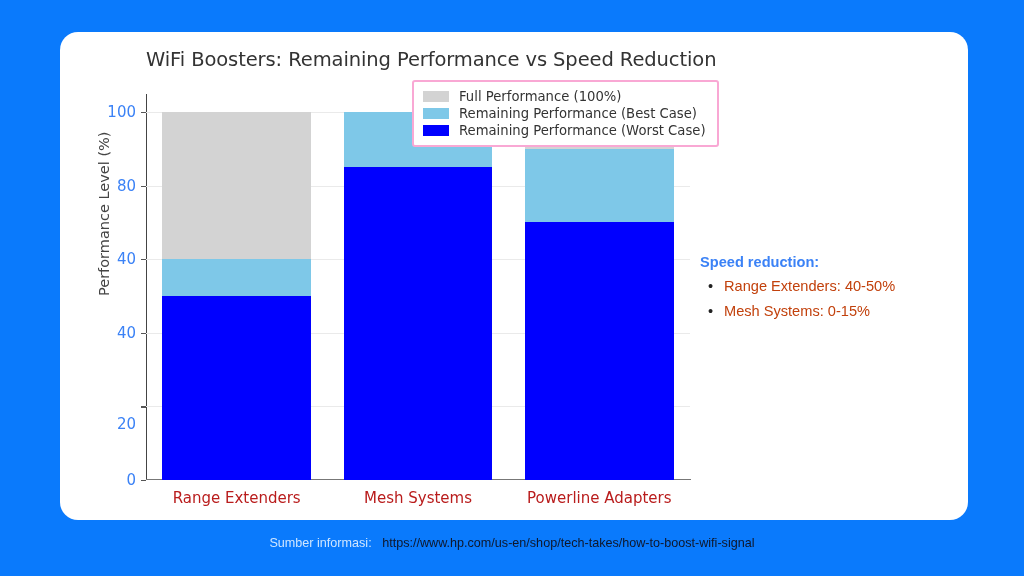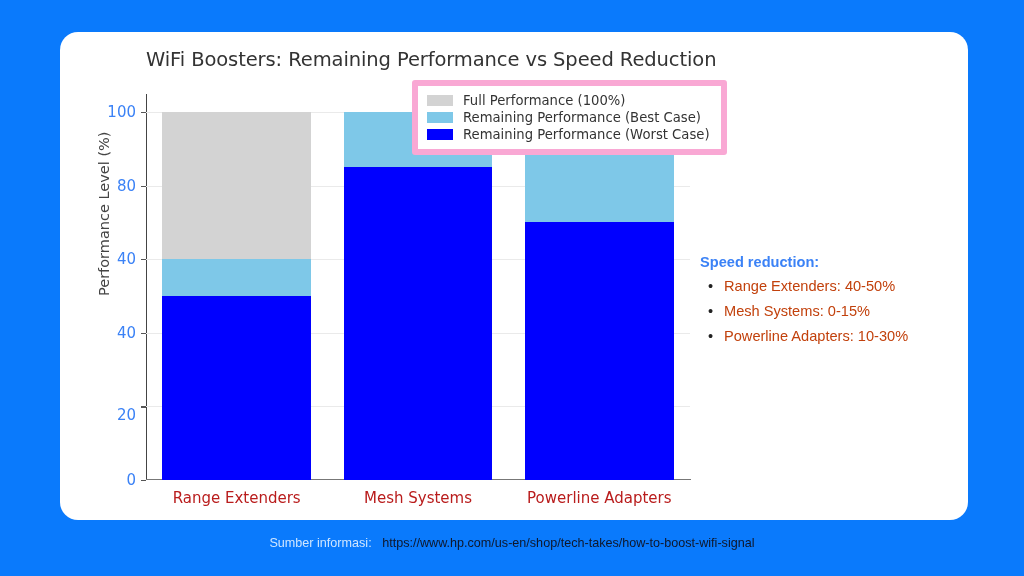--- a/index.html
+++ b/index.html
@@ -103,21 +103,21 @@
     white-space: nowrap;
   }
   
   .bar-col { position: absolute; bottom: 0; }
   .seg { position: absolute; left: 0; width: 100%; }
   
   #legend {
     position: absolute;
     left: 352px; top: 48px;
     background: #ffffff;
-    border: 6px solid #f9a8d4;
+    border: 2px solid #f9a8d4;
     border-radius: 3px;
     padding: 6px 11px 6px 9px;
     box-shadow: 0 0 0 0 rgba(0,0,0,0);
   }
   .legend-row {
     display: flex;
     align-items: center;
     height: 17px;
   }
   .legend-swatch {
@@ -200,21 +200,21 @@
             </div>
           <div id="vgridlines">
               <div class="gridline-v" style="left: 90.6667px;"></div>
               <div class="gridline-v" style="left: 272px;"></div>
               <div class="gridline-v" style="left: 453.333px;"></div>
             </div>
           <div id="yticks">
               <div class="ytick-mark" style="top: 368px;"></div>
               <div class="ytick-label" style="top: 368px;">0</div>
               <div class="ytick-mark" style="top: 294.4px;"></div>
-              <div class="ytick-label" style="top: 303px;">20</div>
+              <div class="ytick-label" style="top: 312px;">20</div>
               <div class="ytick-mark" style="top: 220.8px;"></div>
               <div class="ytick-label" style="top: 220.8px;">40</div>
               <div class="ytick-mark" style="top: 147.2px;"></div>
               <div class="ytick-label" style="top: 147.2px;">40</div>
               <div class="ytick-mark" style="top: 73.6px;"></div>
               <div class="ytick-label" style="top: 73.6px;">80</div>
               <div class="ytick-mark" style="top: 0px;"></div>
               <div class="ytick-label" style="top: 0px;">100</div>
             </div>
           <div id="bars">
@@ -255,21 +255,20 @@
             <span class="legend-swatch" style="background: rgb(0, 0, 255);"></span>
             <span class="legend-label">Remaining Performance (Worst Case)</span>
           </div>
         </div>
 
       <div id="annotation">
         <div id="annotation-heading">Speed reduction:</div>
         <ul id="annotation-list">
             <li>Range Extenders: 40-50%</li>
             <li>Mesh Systems: 0-15%</li>
-            <li>Powerline Adapters: 10-30%</li>
           </ul>
       </div>
 
     </div>
   </div>
 
   <div id="footer">
     <span class="src-label">Sumber informasi:</span>
     <span>&nbsp;</span>
     <span class="src-url">https://www.hp.com/us-en/shop/tech-takes/how-to-boost-wifi-signal</span>

